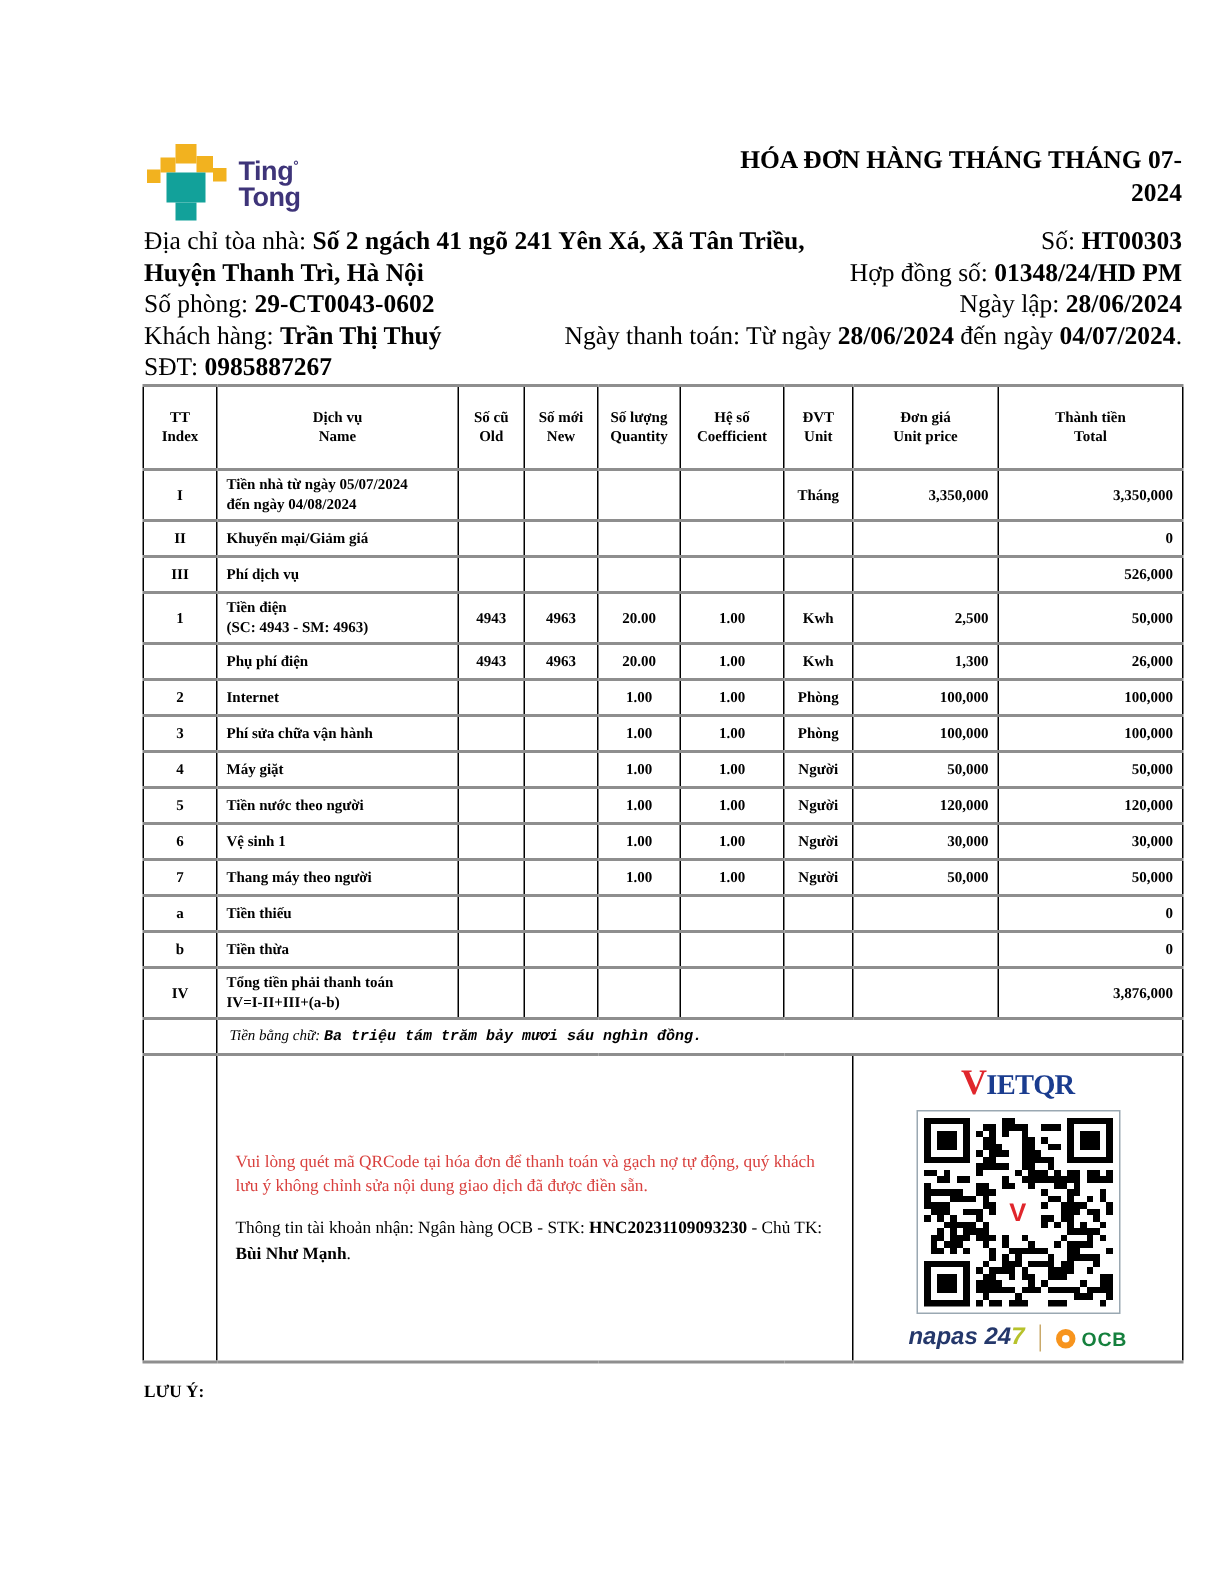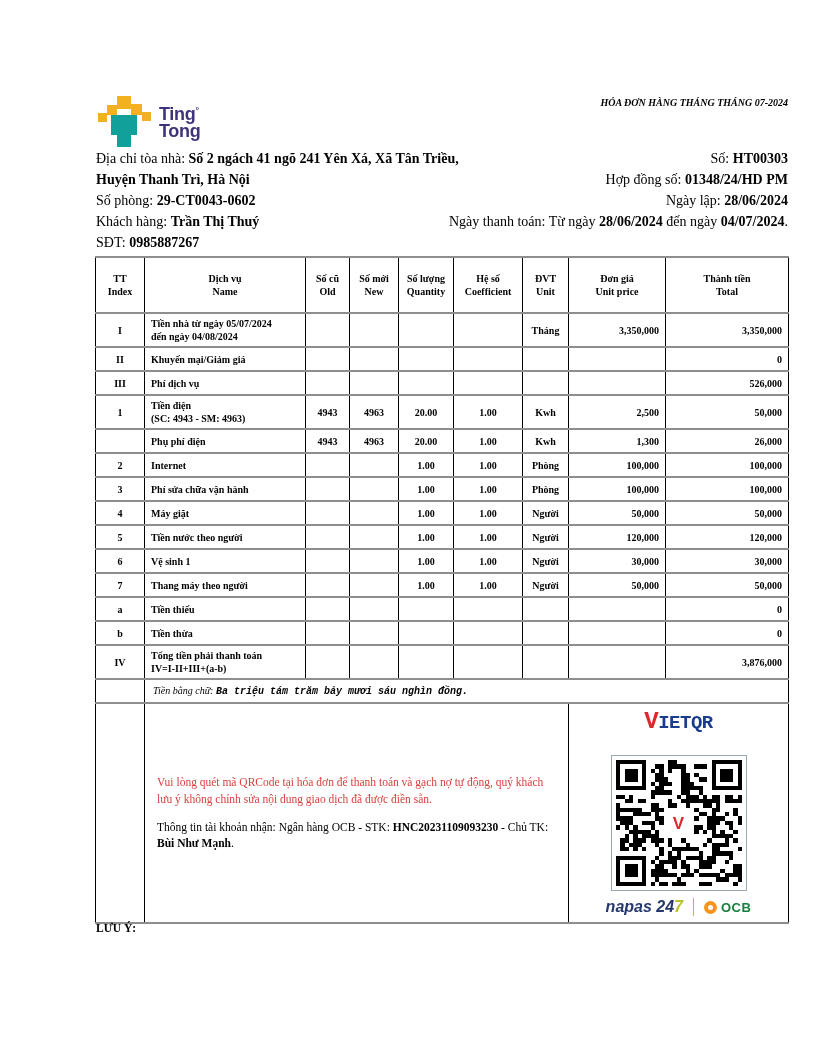--- a/index.html
+++ b/index.html
@@ -23,23 +23,23 @@
   .m6 { left:15px; top:20px; width:26px; height:20px; }
   .m7 { left:21px; top:40px; width:14px; height:12px; }
   .brand-text {
     font-family:"Liberation Sans", sans-serif; font-weight:bold;
     font-size:18px; line-height:0.92; color:#3E3479; letter-spacing:-0.3px;
   }
   .brand-text sup { font-size:9px; }
   
   .doc-title {
     position:absolute; top:96px; right:28px; width:300px; text-align:right;
-    font-size:10px; font-weight:bold; line-height:1.32;font-style:italic;
+    font-size:17px; font-weight:bold; line-height:1.32;
   }
-  .info { position:absolute; left:96px; right:28px; top:151px; font-size:14px; }
+  .info { position:absolute; left:96px; right:28px; top:151px; font-size:17px; }
   .info-row { display:flex; justify-content:space-between; height:21px; align-items:flex-start; }
   .info b { font-weight:bold; }
   
   .inv-table {
     position:absolute; left:95px; top:256px; width:693px;
     border-collapse:collapse; table-layout:fixed;
     font-size:10px; font-weight:bold;
   }
   .inv-table col:nth-child(1){width:49px;}  .inv-table col:nth-child(2){width:161px;}
   .inv-table col:nth-child(3){width:44px;}  .inv-table col:nth-child(4){width:49px;}
@@ -61,22 +61,22 @@
   .words-row .w-label { font-style:italic; font-weight:normal; }
   .words-row .w-value { font-style:italic; font-weight:bold;font-family:Liberation Mono, monospace; }
   .words-cell { padding-left:8px !important; }
   
   .qr-row { height:200px; }
   .pay-cell { padding:10px 12px !important; font-weight:normal; }
   .pay-note { color:#D9403E; font-size:11.5px; line-height:1.45; margin-bottom:11px; }
   .pay-account { font-size:11.5px; line-height:1.45; }
   .qr-cell { text-align:center; padding:6px 4px !important; font-weight:normal; }
   .vietqr-logo {
-    font-family:Liberation Mono, monospace; font-weight:bold; font-size:19px;
-    letter-spacing:-0.5px; line-height:1; margin-bottom:21px;
+    font-family:Liberation Serif, serif; font-weight:bold; font-size:19px;
+    letter-spacing:-0.5px; line-height:1; margin-bottom:6px;
   }
   .vq-v { color:#E0262C; font-size:24px; }
   .vq-iet { color:#1A3C8F; } .vq-qr { color:#1A3C8F; }
   .qr-box {
     position:relative; display:inline-block; padding:4px; background:#fff;
     border:1px solid #9aa8b2; line-height:0;
   }
   .qr-center {
     position:absolute; top:50%; left:50%; transform:translate(-50%,-50%);
     width:24px; height:24px; background:#fff; display:flex; align-items:center; justify-content:center;

